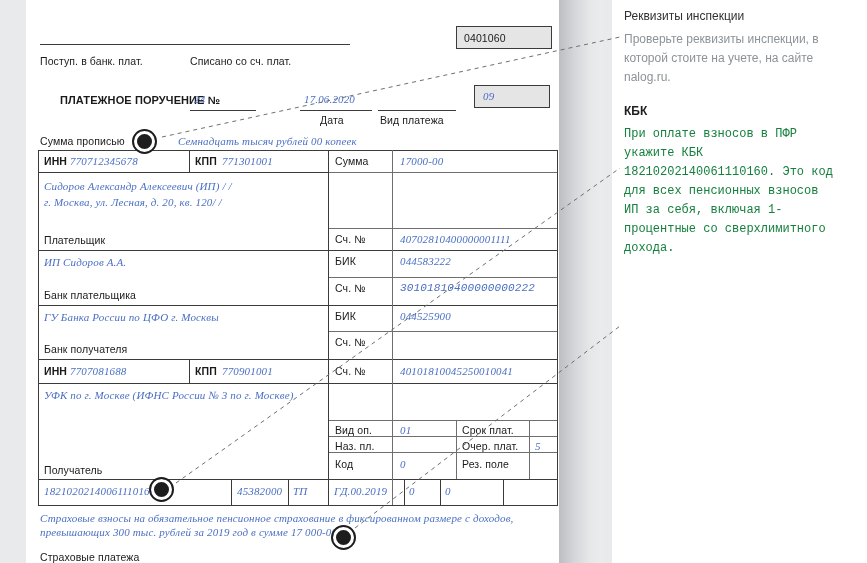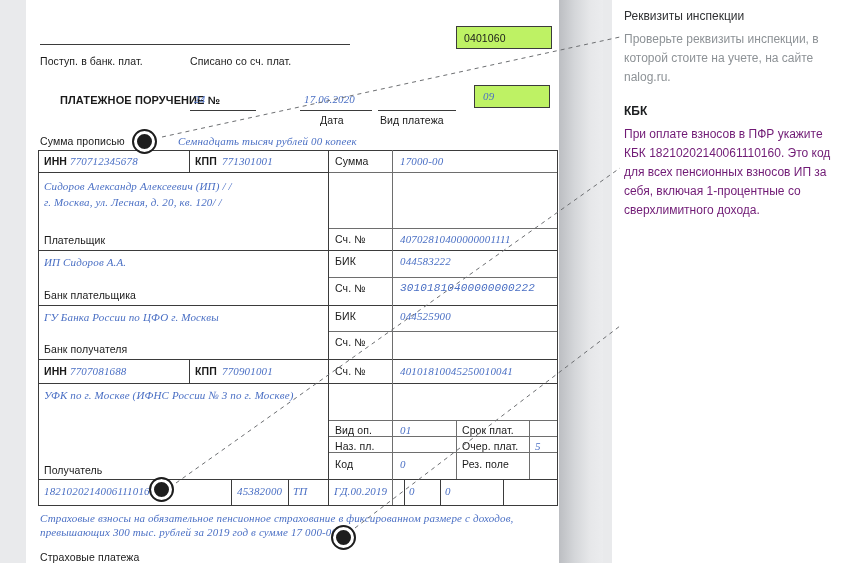--- a/index.html
+++ b/index.html
@@ -74,21 +74,21 @@
     background: #3b3b3b;
     width: 1px;
   }
   .vline.thin { background: #6e6e6e; }
 
   
   .boxfield {
     position: absolute;
     border: 1px solid #3b3b3b;
     box-sizing: border-box;
-    background: #bef264;
+    background: #e5e5e5;
   }
 
   
   .dot {
     position: absolute;
     width: 21px; height: 21px;
     border-radius: 50%;
     background: #1d1d1d;
     box-sizing: border-box;
     border: 3px solid #ffffff;
@@ -120,21 +120,21 @@
     line-height: 16px;
   }
   .note-title.bold { font-weight: 700; color: #1b1d1f; }
   .note-body {
     font-family: "Liberation Sans", sans-serif;
     font-size: 12px;
     line-height: 19px;
     color: #8d9296;
     margin: 0;
   }
-  .note-body.dark { color: #701a75; }
+  .note-body.dark { color: #15803d; font-family: Liberation Mono, monospace; }
 </style>
 </head>
 <body>
 
 <div id="root">
 
   <div class="page-bg"></div>
 
   <div class="sheet">
 

